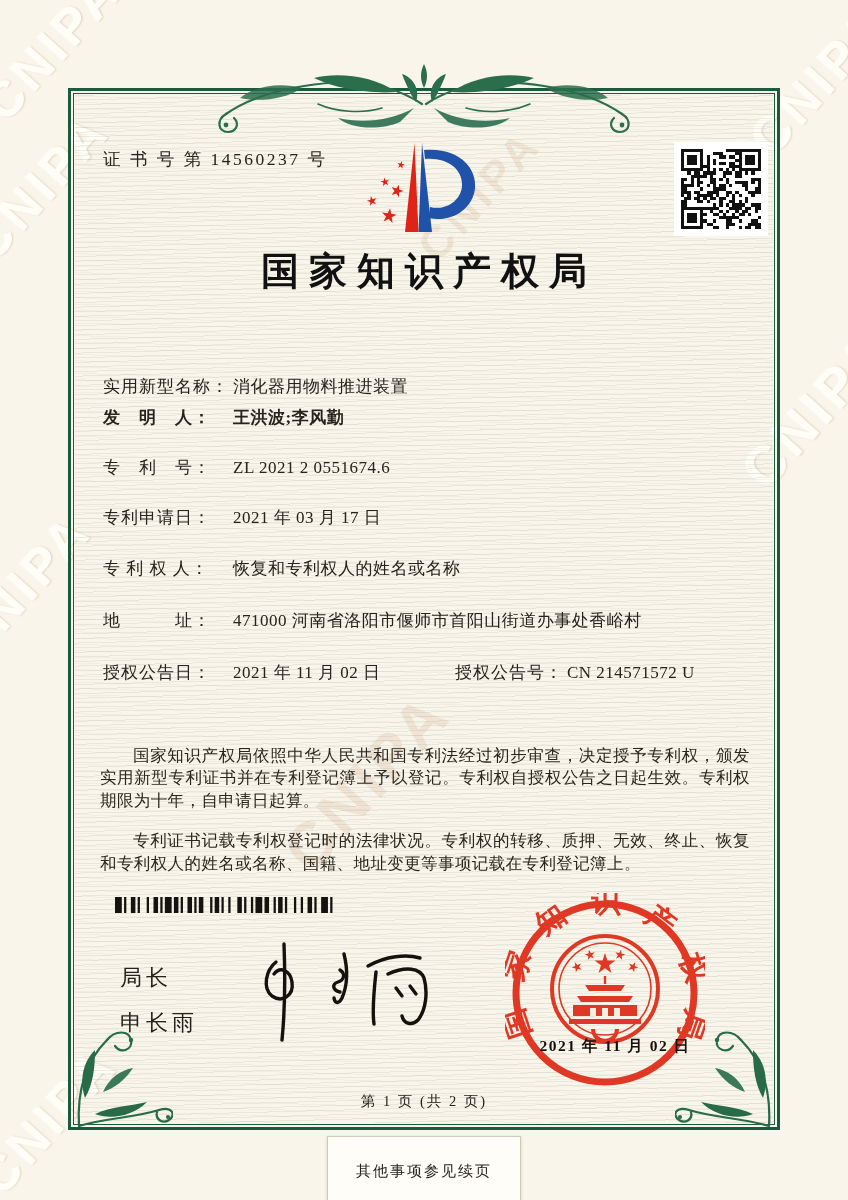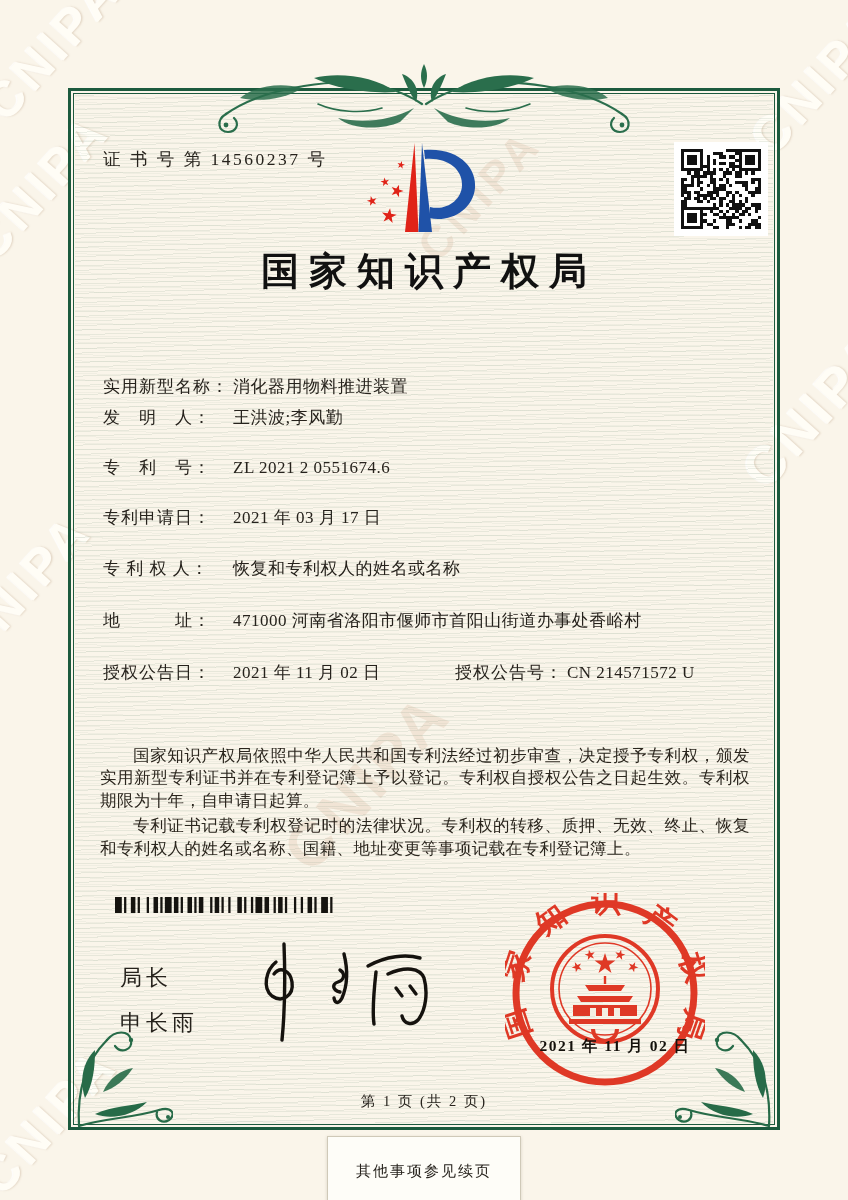--- a/index.html
+++ b/index.html
@@ -47,21 +47,21 @@
   .flabel { display:inline-block; width:130px; letter-spacing:1px; }
   .fvalue { letter-spacing:0.5px; }
   .fpair2 { position:absolute; left:352px; top:0; white-space:nowrap; }
   .fpair2 .flabel { width:auto; margin-right:4px; }
   
   .body-text { position:absolute; left:100px; top:702px; width:650px; }
   .body-text p {
     font-size:16.5px; line-height:22.4px; letter-spacing:0.4px;
     text-align:justify; text-indent:2em; color:#2a251d;margin-top:43px;
   }
-  .body-text p + p { margin-top:3px; }
+  .body-text p + p { margin-top:18px; }
   
   .barcode { position:absolute; left:115px; top:897px; }
   .signer { position:absolute; left:120px; top:963px; font-size:22px; letter-spacing:4px; }
   .signer div + div { margin-top:15px; }
   .signature { position:absolute; left:248px; top:940px; }
   .seal { position:absolute; left:505px; top:893px; }
   .seal-date {
     position:absolute; left:515px; top:1036px; width:200px; text-align:center;
     font-size:15.5px; font-weight:bold; letter-spacing:1.5px; color:#14110c;
   }
@@ -487,21 +487,21 @@
         <rect x="24" y="24" width="1" height="1"></rect>
       </svg>
   </div>
 
   <div class="title">国家知识产权局</div>
 
   <div class="fields">
     <div class="frow" style="top:356px;margin-top:19px;">
       <span class="flabel">实用新型名称：</span><span class="fvalue">消化器用物料推进装置</span>
     </div>
-    <div class="frow" style="top:406px;">
+    <div class="frow" style="top:406px;font-weight:bold;">
       <span class="flabel">发　明　人：</span><span class="fvalue">王洪波;李风勤</span>
     </div>
     <div class="frow" style="top:456px;">
       <span class="flabel">专　利　号：</span><span class="fvalue">ZL 2021 2 0551674.6</span>
     </div>
     <div class="frow" style="top:506px;">
       <span class="flabel">专利申请日：</span><span class="fvalue">2021 年 03 月 17 日</span>
     </div>
     <div class="frow" style="top:557px;">
       <span class="flabel">专 利 权 人：</span><span class="fvalue">恢复和专利权人的姓名或名称</span>

